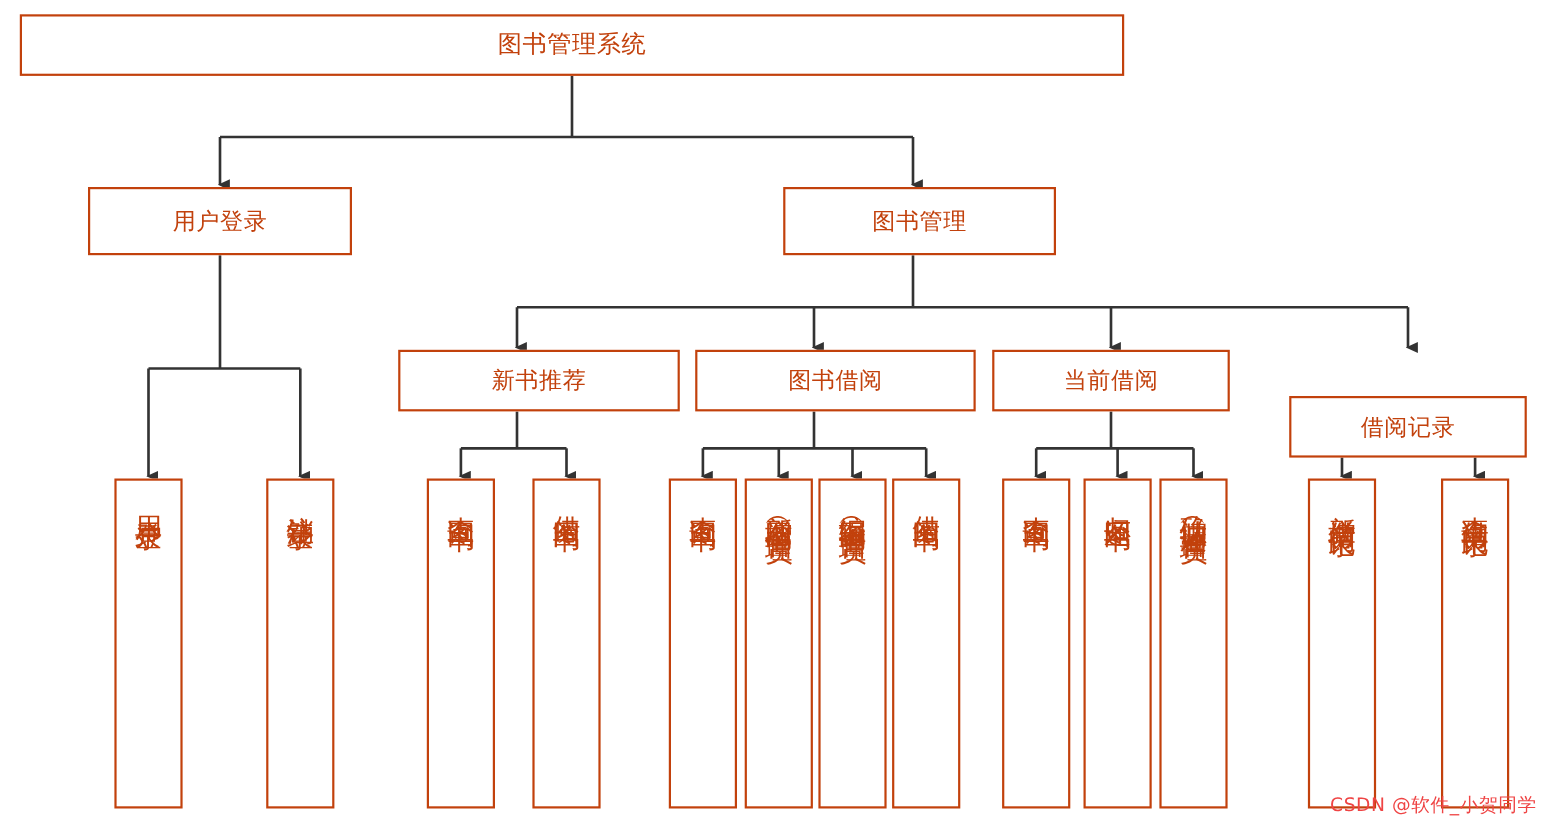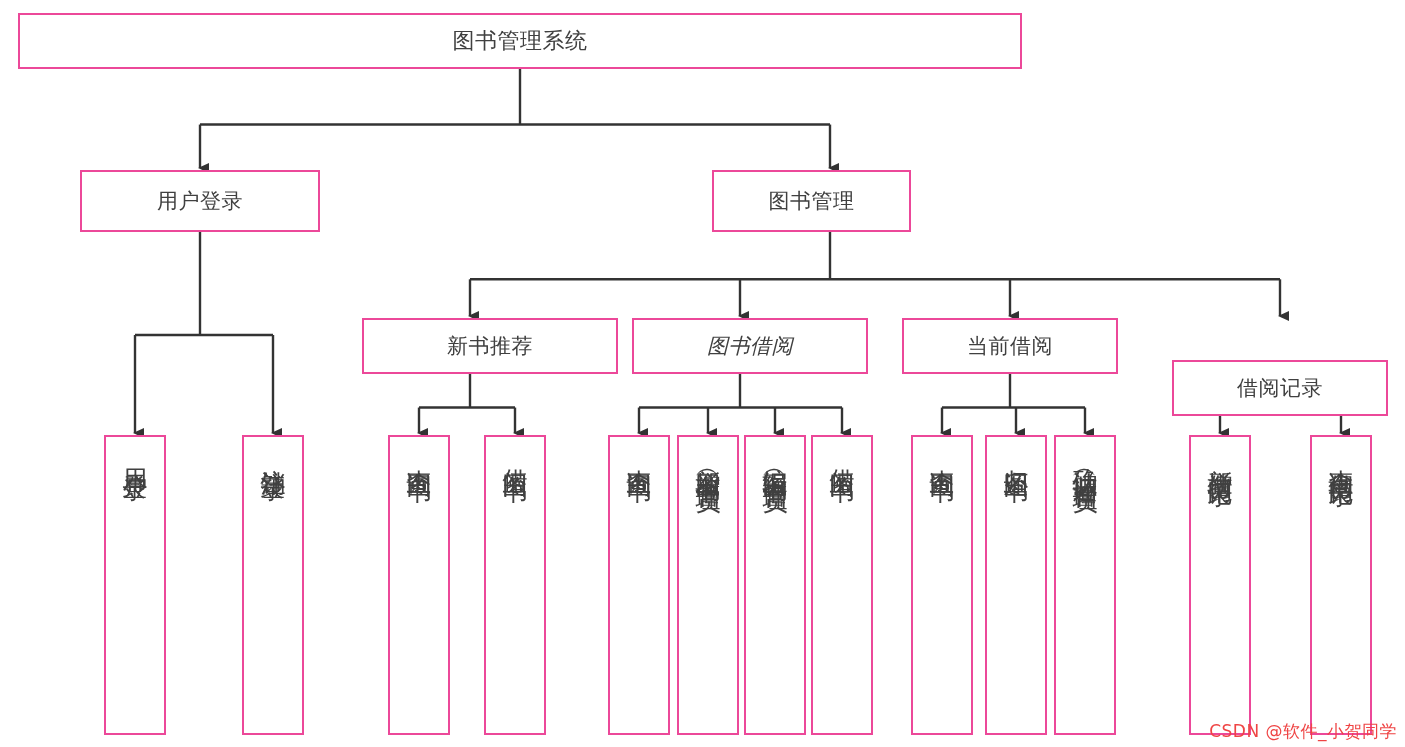--- a/index.html
+++ b/index.html
@@ -23,25 +23,25 @@
     left: 0;
     top: 0;
     width: 1405px;
     height: 747px;
     pointer-events: none;
   }
   .node {
     position: absolute;
     box-sizing: border-box;
     background: #ffffff;
-    border: 2px solid #ec4899;
+    border: 2px solid #c2410c;
     display: flex;
     align-items: center;
     justify-content: center;
-    color: #404040;
+    color: #c2410c;
   }
   .node .node-label {
     display: block;
     text-align: center;
     line-height: 1.08;
     letter-spacing: 0.5px;
     white-space: nowrap;
   }
   
   .node.horiz .node-label {
@@ -122,28 +122,28 @@
       </g>
   </svg>
 
   <div class="node root horiz" style="left: 18px; top: 13px; width: 1004px; height: 56px;">
     <span class="node-label">图书管理系统</span>
   </div>
 
   <div class="node horiz" style="left: 80px; top: 170px; width: 240px; height: 62px;">
     <span class="node-label">用户登录</span>
   </div>
-  <div class="node horiz" style="left: 712px; top: 170px; width: 199px; height: 62px;">
+  <div class="node horiz" style="left: 712px; top: 170px; width: 248px; height: 62px;">
     <span class="node-label">图书管理</span>
   </div>
 
   <div class="node horiz" style="left: 362px; top: 318px; width: 256px; height: 56px;">
     <span class="node-label">新书推荐</span>
   </div>
-  <div class="node horiz" style="left: 632px; top: 318px; width: 236px; height: 56px; font-style: italic;">
+  <div class="node horiz" style="left: 632px; top: 318px; width: 255px; height: 56px;">
     <span class="node-label">图书借阅</span>
   </div>
   <div class="node horiz" style="left: 902px; top: 318px; width: 216px; height: 56px;">
     <span class="node-label">当前借阅</span>
   </div>
   <div class="node horiz" style="left: 1172px; top: 318px; width: 216px; height: 56px; margin-top: 42px;">
     <span class="node-label">借阅记录</span>
   </div>
 
   <div class="node vert" style="left: 104px; top: 435px; width: 62px; height: 300px;">

